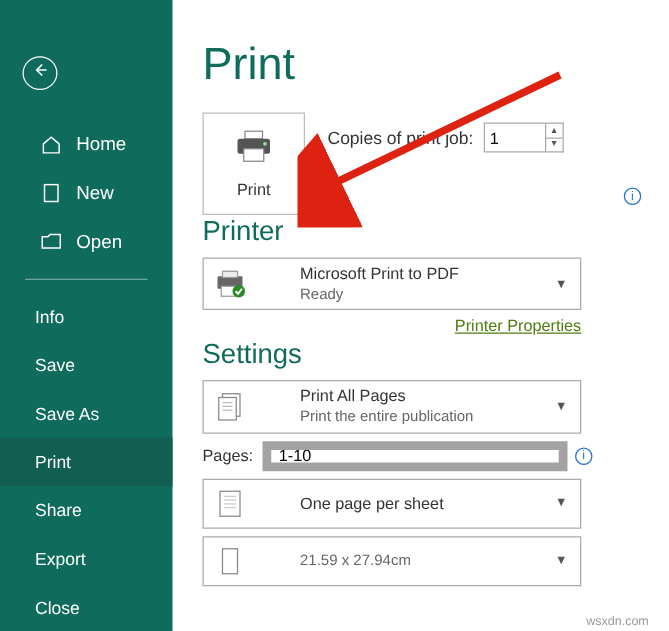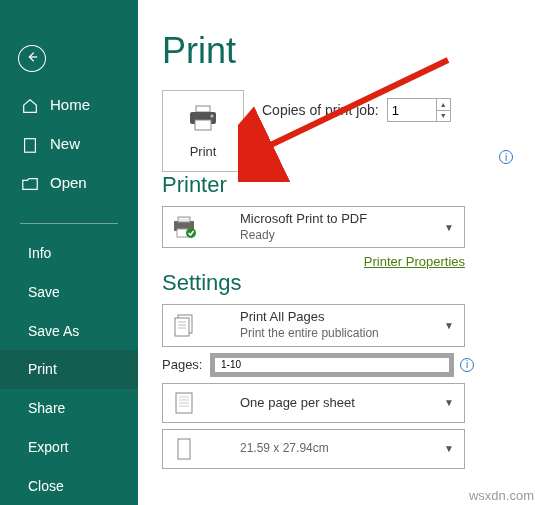--- a/index.html
+++ b/index.html
@@ -33,23 +33,23 @@
       margin-left: 18px;
       margin-bottom: 24px;
       display: flex;
       align-items: center;
       justify-content: center;
       cursor: pointer;
     }
     .back-btn svg { width: 14px; height: 14px; }
     .side-item {
       display: flex;
-      align-items: flex-start;
+      align-items: center;
       height: 40px;
-      padding-left: 20px;
+      padding-left: 31px;
       font-size: 15px;
       cursor: pointer;
     }
     .side-item .icon {
       width: 20px;
       height: 20px;
       margin-right: 10px;
       display: flex;
       align-items: center;
       justify-content: center;
@@ -203,23 +203,23 @@
       margin-top: 6px;
     }
     .pages-label {
       font-size: 13px;
       color: #333;
       width: 48px;
     }
     .pages-input {
       width: 244px;
       height: 24px;
-      border: 5px solid #a3a3a3;
+      border: 7px solid #a3a3a3;
       padding: 2px 6px;
-      font-size: 10px;
+      font-size: 13px;
     }
     .pages-info {
       width: 14px;
       height: 14px;
       border: 1px solid #2a73c9;
       border-radius: 50%;
       font-size: 10px;
       color: #2a73c9;
       display: flex;
       align-items: center;
@@ -229,23 +229,23 @@
     .gap { height: 6px; }
     
     .arrow {
       position: absolute;
       left: 238px;
       top: 52px;
       pointer-events: none;
     }
     .watermark {
       position: absolute;
-      right: 1px;
+      right: 16px;
       bottom: 2px;
-      font-size: 13px;
+      font-size: 10px;
       color: #999;
     }
   </style>
 </head>
 <body>
 
 <div class="sidebar">
   <div class="back-btn">
     <span>
       <svg viewBox="0 0 16 16" fill="none" stroke="#fff" stroke-width="1.5">

